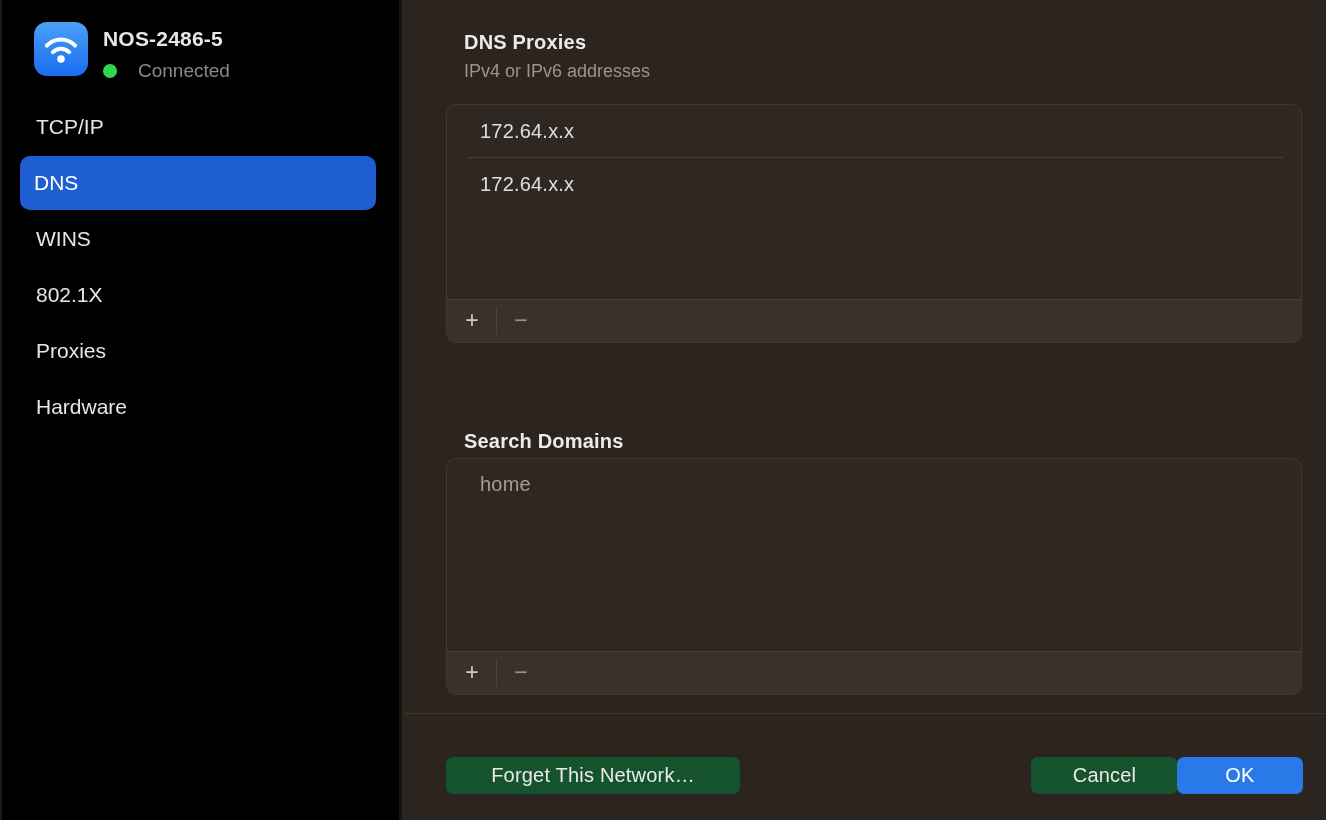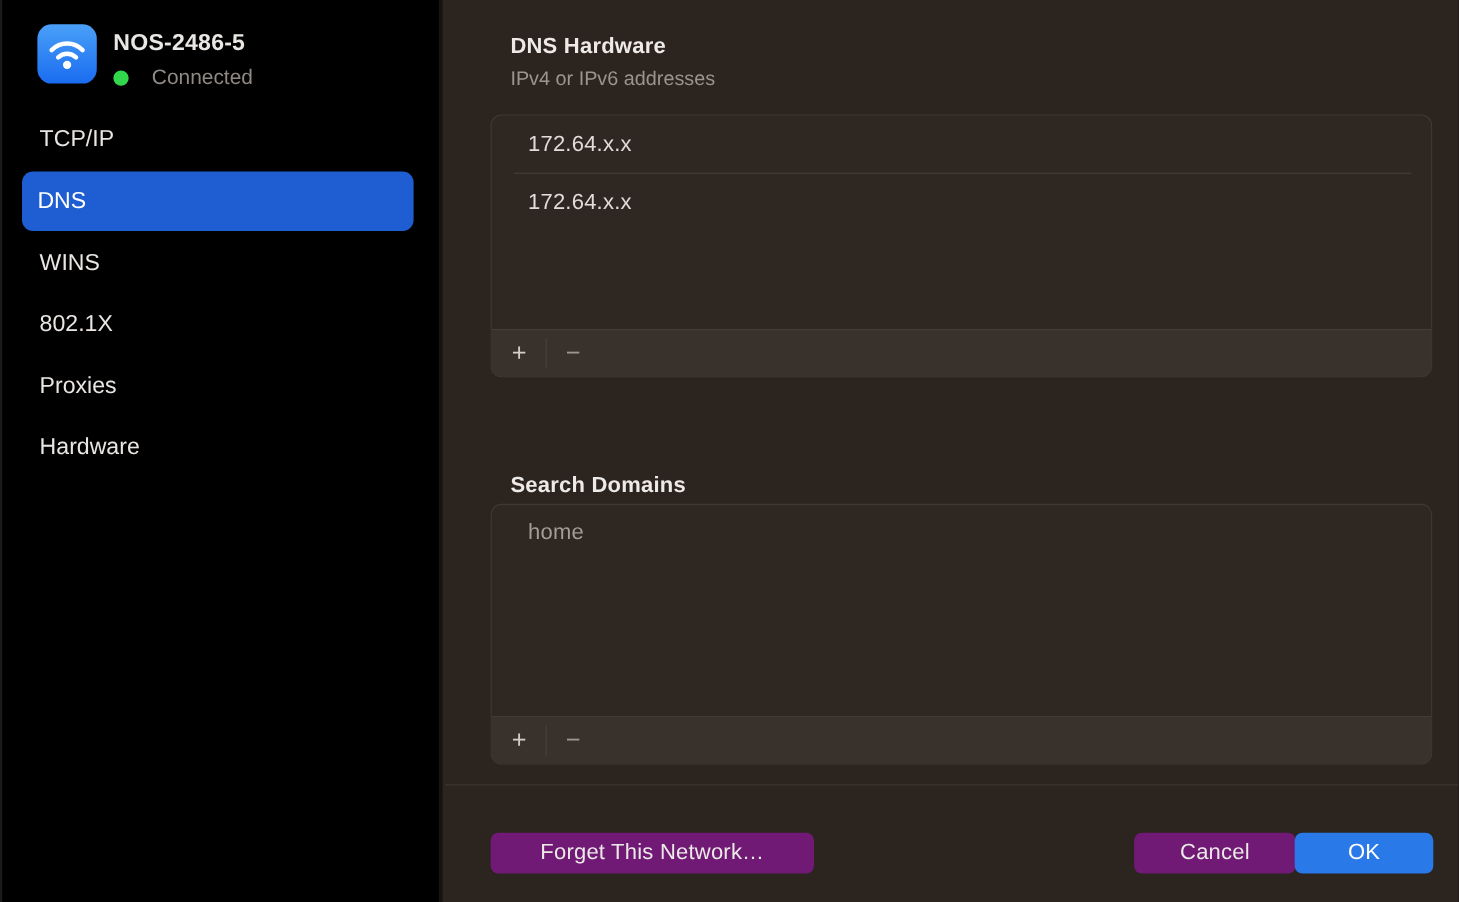--- a/index.html
+++ b/index.html
@@ -184,21 +184,21 @@
     top: 757px;
     height: 37px;
     border: none;
     border-radius: 7px;
     display: flex;
     align-items: center;
     justify-content: center;
     font-family: inherit;
     font-size: 20px;
     color: #eceae7;
-    background: #701a75;
+    background: #14532d;
     cursor: default;
     letter-spacing: .2px;
     padding: 0 18px;
   }
   .btn-forget { left: 41px; min-width: 294px; }
   .btn-cancel { left: 626px; width: 147px; padding: 0; }
   .btn-ok {
     left: 772px; width: 126px; padding: 0;
     background: var(--accent-blue, #2979e8);
     color: #ffffff;
@@ -232,21 +232,21 @@
       <li class="side-item selected">DNS</li>
       <li class="side-item">WINS</li>
       <li class="side-item">802.1X</li>
       <li class="side-item">Proxies</li>
       <li class="side-item">Hardware</li>
     </ul>
   </aside>
 
   <main class="main">
 
-    <div class="section-title t-dns">DNS Hardware</div>
+    <div class="section-title t-dns">DNS Proxies</div>
     <div class="section-subtitle sub-dns">IPv4 or IPv6 addresses</div>
 
     <div class="list-box box-dns">
       <div class="list-rows">
         <div class="list-row">172.64.x.x</div>
         <div class="list-row">172.64.x.x</div>
       </div>
       <div class="box-footer">
         <span class="pm-btn pm-add">+</span>
         <span class="pm-sep"></span>

